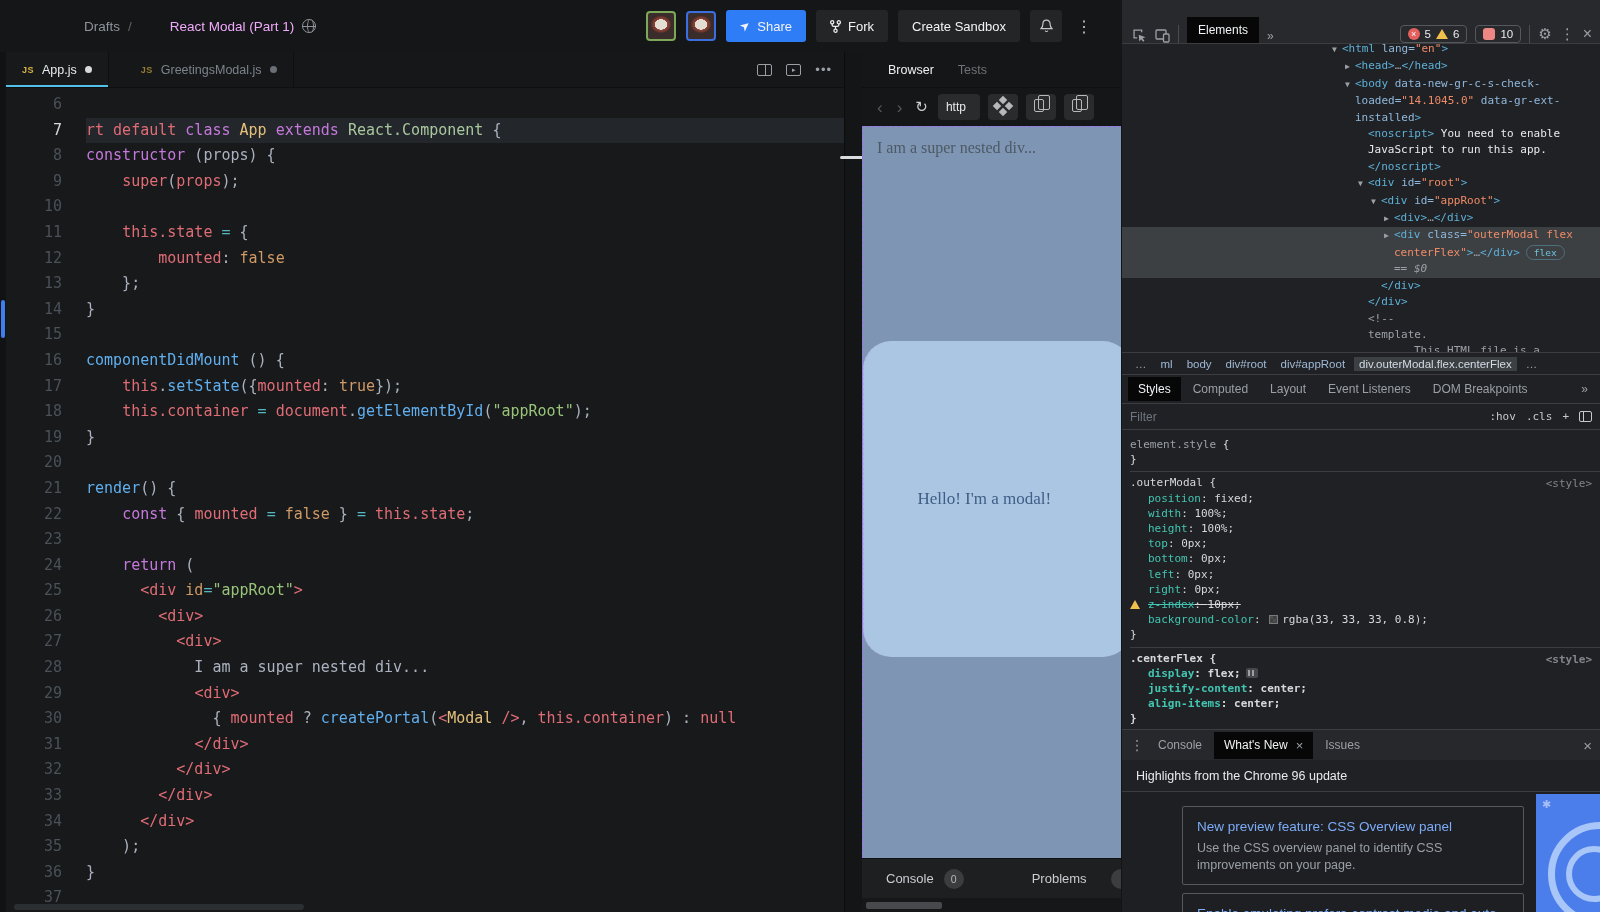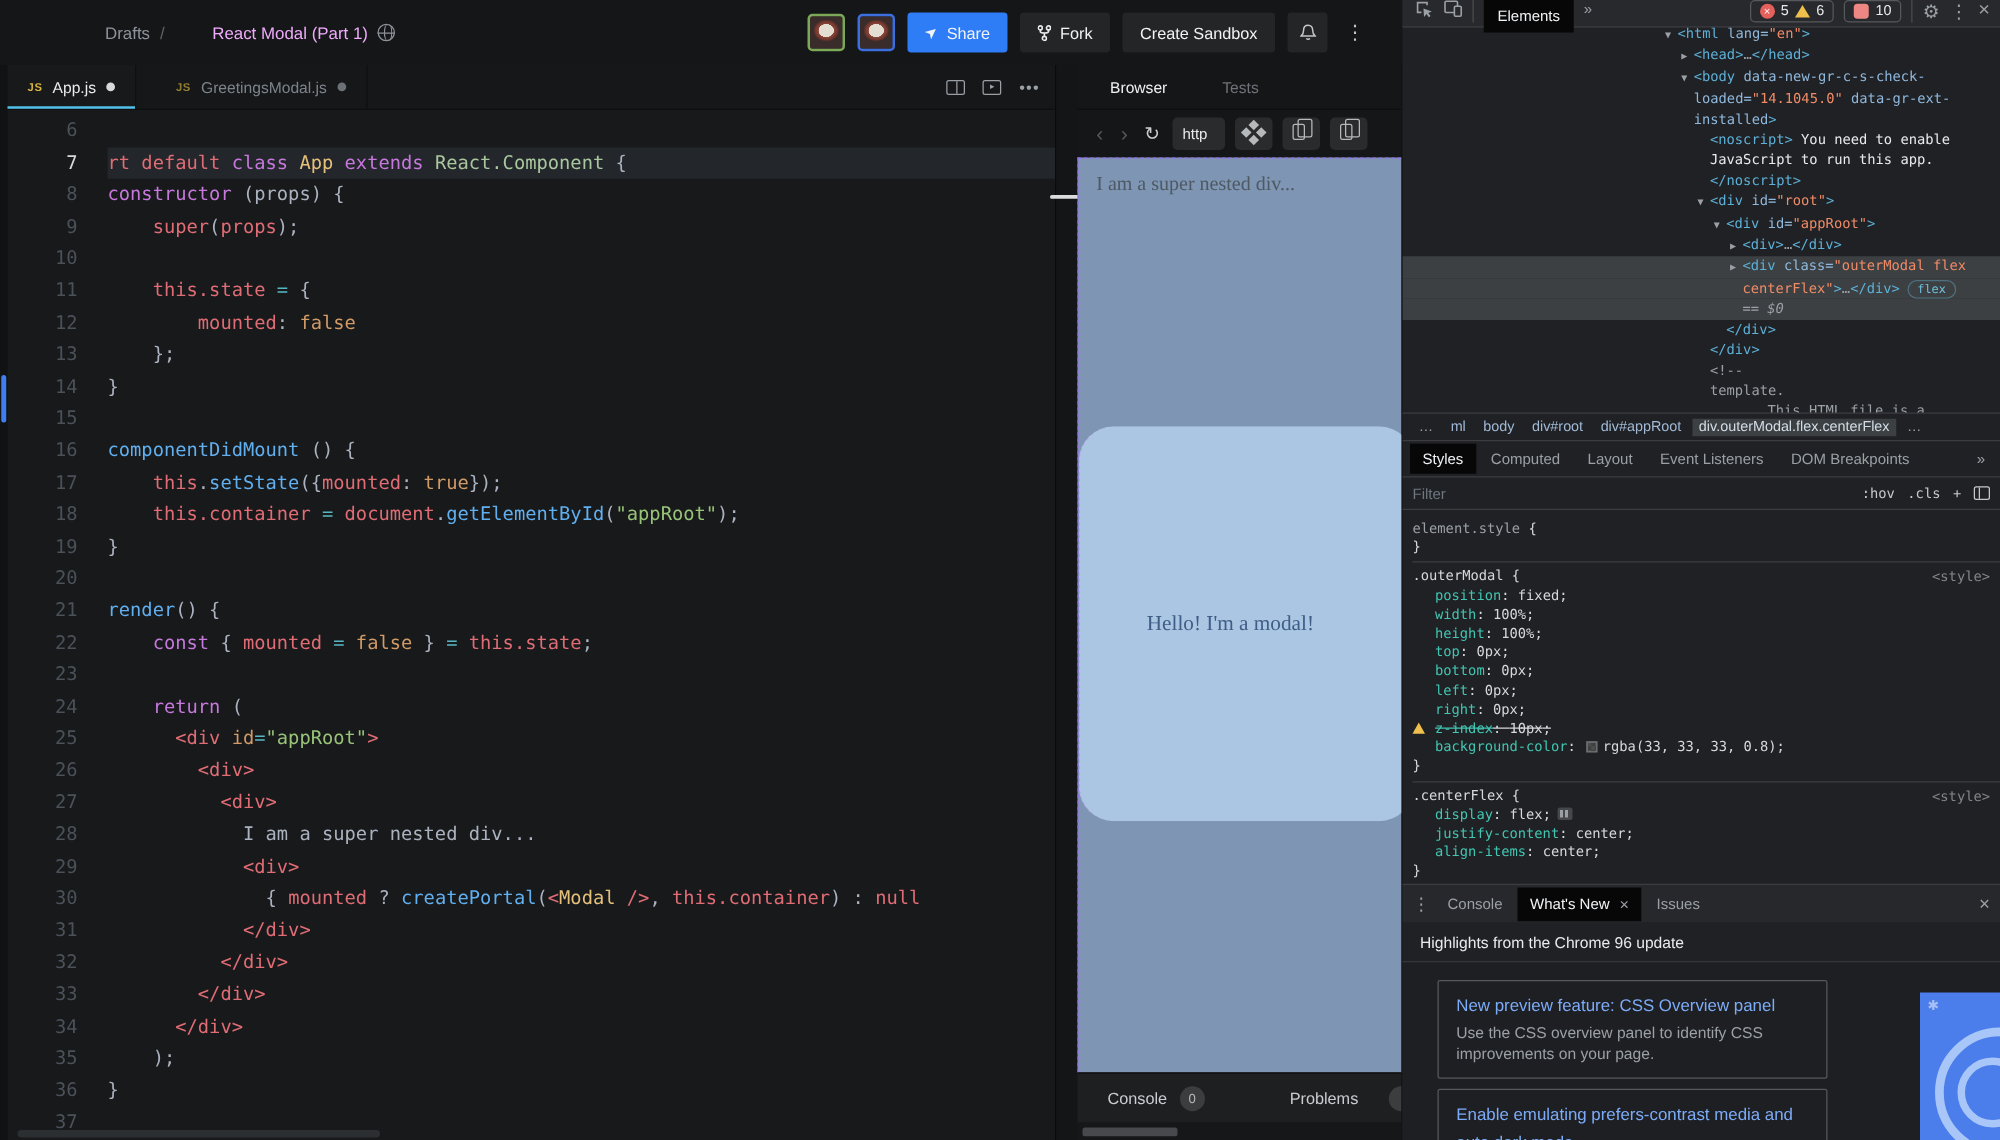--- a/index.html
+++ b/index.html
@@ -55,21 +55,21 @@
   .c-r{color:#e06c75}.c-p{color:#c678dd}.c-y{color:#e5c07b}.c-b{color:#61afef}
   .c-g{color:#98c379}.c-o{color:#d19a66}.c-c{color:#56b6c2}.c-w{color:#abb2bf}.c-e{color:#a9c79f}
   #editor-hscroll { position:absolute; bottom:2px; left:8px; width:290px; height:6px; background:#2c2f32; border-radius:3px; }
 
   
   #divider { width:17px; flex:none; background:#141516; position:relative; }
   #divider .handle { position:absolute; top:104px; left:-5px; width:27px; height:3px; background:#dadcde; border-radius:2px; }
 
   
   #preview-pane { width:259px; flex:none; display:flex; flex-direction:column; background:#151617; min-width:0; }
-  #preview-tabs { height:36px; display:flex; align-items:center; gap:44px; padding-left:26px; font-size:12.5px; flex:none; border-bottom:1px solid #0e0f10; }
+  #preview-tabs { height:36px; display:flex; align-items:center; gap:24px; padding-left:26px; font-size:12.5px; flex:none; border-bottom:1px solid #0e0f10; }
   .ptab { color:#6d7278; cursor:pointer; }
   .ptab.active { color:#eef0f2; }
   #preview-nav { height:38px; display:flex; align-items:center; gap:8px; padding:0 6px 0 12px; flex:none; }
   .nav-arrow { color:#55595e; font-size:17px; line-height:1; background:none; border:none; padding:0 3px; cursor:pointer; }
   .nav-refresh { color:#c9cbce; font-size:15px; background:none; border:none; padding:0 2px; cursor:pointer; }
   .url-pill { background:#2a2b2d; border-radius:4px; height:26px; line-height:26px; padding:0 8px; font-size:12px; color:#e8eaed; width:42px; overflow:hidden; white-space:nowrap; }
   .nav-btn { width:30px; height:26px; background:#2a2b2d; border-radius:4px; border:none; position:relative; flex:none; cursor:pointer; }
   .diamond-grid { position:absolute; inset:0; }
   .diamond-grid i { position:absolute; width:6px; height:6px; background:#b6b9bc; transform:rotate(45deg); }
   .diamond-grid i:nth-child(1){left:12px;top:3px;} .diamond-grid i:nth-child(2){left:6px;top:9px;}
@@ -85,21 +85,21 @@
   #preview-console { height:40px; flex:none; background:#1e1f21; border-top:1px solid #0e0f10; display:flex; align-items:center; gap:10px; padding:0 0 0 24px; position:relative; overflow:hidden; }
   .pc-label { color:#c9ccd0; font-size:13px; }
   .pc-badge { width:20px; height:20px; border-radius:50%; background:#3c3d3f; color:#b6b9bc; font-size:10.5px; display:flex; align-items:center; justify-content:center; }
   .pc-problems { margin-left:58px; }
   .pc-badge-cut { position:absolute; right:-10px; width:20px; height:20px; border-radius:50%; background:#3c3d3f; }
   #preview-bottom { height:14px; flex:none; background:#161718; position:relative; }
   #preview-bottom .piece { position:absolute; left:4px; top:4px; width:76px; height:7px; background:#47494c; border-radius:2px; }
 
   
   #devtools { position:absolute; left:1122px; top:0; width:478px; height:912px; background:#202124; display:flex; flex-direction:column; font-family:"Liberation Sans", sans-serif; }
-  #dt-toolbar { height:22px; flex:none; background:#28292c; border-bottom:1px solid #3c3d40; display:flex; align-items:flex-start; gap:8px; padding:0 8px 0 10px; }
+  #dt-toolbar { height:44px; flex:none; background:#28292c; border-bottom:1px solid #3c3d40; display:flex; align-items:flex-end; gap:8px; padding:0 8px 0 10px; }
   .dt-ico { color:#9aa0a6; display:inline-flex; align-items:center; background:none; border:none; cursor:pointer; }
   .vdiv { width:1px; height:18px; background:#4a4c50; }
   #dt-tab-elements { background:#070708; color:#f1f3f4; font-size:12px; padding:6px 11px; cursor:pointer; }
   .dt-more { color:#9aa0a6; font-size:12px; cursor:pointer; }
   #dt-badges { margin-left:auto; display:flex; align-items:center; gap:8px; }
   .badge-group { display:flex; align-items:center; gap:5px; border:1px solid #55585c; border-radius:4px; padding:2px 7px; font-size:11.5px; color:#e8eaed; cursor:pointer; }
   .err-ico { width:12px; height:12px; border-radius:50%; background:#e4605c; color:#fff; font-size:9px; line-height:12px; text-align:center; display:inline-block; }
   .warn-ico { width:0; height:0; border-left:6px solid transparent; border-right:6px solid transparent; border-bottom:10px solid #f0c04c; display:inline-block; }
   .iss-ico { width:12px; height:12px; border-radius:3px; background:#ec8784; display:inline-block; }
   .dt-gear { font-size:15px; } .dt-kebab { font-size:15px; } .dt-close { font-size:16px; }
@@ -123,21 +123,21 @@
   .ptabs-more { margin-left:auto; color:#9aa0a6; padding-right:6px; cursor:pointer; }
 
   #dt-filter { height:26px; flex:none; display:flex; align-items:center; padding:0 8px; border-bottom:1px solid #3c3d40; }
   #dt-filter .filter-ph { color:#6e7681; font-size:12px; }
   #dt-filter .filter-right { margin-left:auto; display:flex; gap:10px; align-items:center; color:#c6c9cc; font-size:11px; font-family:"DejaVu Sans Mono", monospace; }
   .panel-toggle { width:13px; height:11px; border:1.5px solid #c6c9cc; border-radius:2px; position:relative; }
   .panel-toggle:after { content:""; position:absolute; top:0; bottom:0; left:3px; border-left:1.5px solid #c6c9cc; }
 
   #dt-styles { height:299px; flex:none; overflow:hidden; font-family:"DejaVu Sans Mono", monospace; font-size:11px; line-height:15.2px; padding:4px 0 0 8px; color:#d6d9dc; }
   .rule { padding:3px 8px 4px 0; border-bottom:1px solid #3c3d40; position:relative; }
-  .rule:last-child { border-bottom:none; }
+  .rule:last-child { border-bottom:none;font-weight:bold; }
   .rule .meta { position:absolute; right:8px; top:4px; color:#828589; }
   .sel-gray { color:#9aa0a6; }
   .prop-line { padding-left:18px; position:relative; }
   .s-prop { color:#42c5b2; }
   .s-val { color:#d6d9dc; }
   .prop-line.struck .s-prop, .prop-line.struck .s-val, .prop-line.struck .pl-extra { text-decoration:line-through; }
   .warn-tri { position:absolute; left:0px; top:3px; width:0; height:0; border-left:5px solid transparent; border-right:5px solid transparent; border-bottom:9px solid #f0c04c; }
   .swatch { display:inline-block; width:9px; height:9px; border:1px solid #77797c; margin:0 4px 0 2px; background:
     linear-gradient(rgba(33,33,33,.8),rgba(33,33,33,.8)),
     repeating-conic-gradient(#bbb 0 25%, #fff 0 50%); background-size:100%,6px 6px; vertical-align:-1px; }
@@ -147,21 +147,21 @@
 
   #dt-drawer { flex:1; display:flex; flex-direction:column; border-top:1px solid #3c3d40; min-height:0; }
   #drawer-tabs { height:30px; flex:none; background:#27282b; display:flex; align-items:center; gap:2px; padding:0 8px; font-size:12px; color:#9aa0a6; }
   .dtab { padding:6px 10px; display:flex; align-items:center; gap:8px; cursor:pointer; white-space:nowrap; }
   .dtab.active { background:#070708; color:#f1f3f4; }
   .dtab .x { color:#9aa0a6; font-size:13px; }
   #drawer-tabs .drawer-close { margin-left:auto; color:#9aa0a6; font-size:15px; cursor:pointer; }
   #drawer-kebab { color:#9aa0a6; font-size:14px; margin-right:2px; }
   #drawer-heading { height:32px; flex:none; display:flex; align-items:center; padding:0 14px; color:#e8eaed; font-size:12.5px; border-bottom:1px solid #3c3d40; background:#202124; }
   #drawer-body { flex:1; background:#1e1f22; position:relative; overflow:hidden; padding:14px 0 0 28px; }
-  .wn-card { width:312px; border:1px solid #55585c; border-radius:2px; padding:9px 14px 11px; margin-bottom:8px; }
+  .wn-card { width:342px; border:1px solid #55585c; border-radius:2px; padding:9px 14px 11px; margin-bottom:8px;margin-left:32px; }
   .wn-title { color:#7cacf8; font-size:13.5px; line-height:1.65; cursor:pointer; }
   .wn-desc { color:#9aa0a6; font-size:12.5px; line-height:1.3; margin-top:2px; }
   #wn-art { position:absolute; right:0; bottom:0; width:64px; height:118px; background:#4c7eeb; overflow:hidden; }
   #wn-art .c1 { position:absolute; right:-52px; top:28px; width:104px; height:104px; border:7px solid #a9c6f8; border-radius:50%; }
   #wn-art .c2 { position:absolute; right:-22px; top:52px; width:56px; height:56px; border:6px solid #a9c6f8; border-radius:50%; }
   #wn-art .swoosh { position:absolute; left:-46px; top:44px; width:96px; height:74px; border:6px solid #a9c6f8; border-radius:50%; border-top-color:transparent; border-right-color:transparent; border-bottom-color:transparent; transform:rotate(38deg); }
   #wn-art .spark { position:absolute; left:6px; top:4px; color:rgba(255,255,255,.5); font-size:11px; letter-spacing:6px; }
 </style>
 </head>
 <body>

